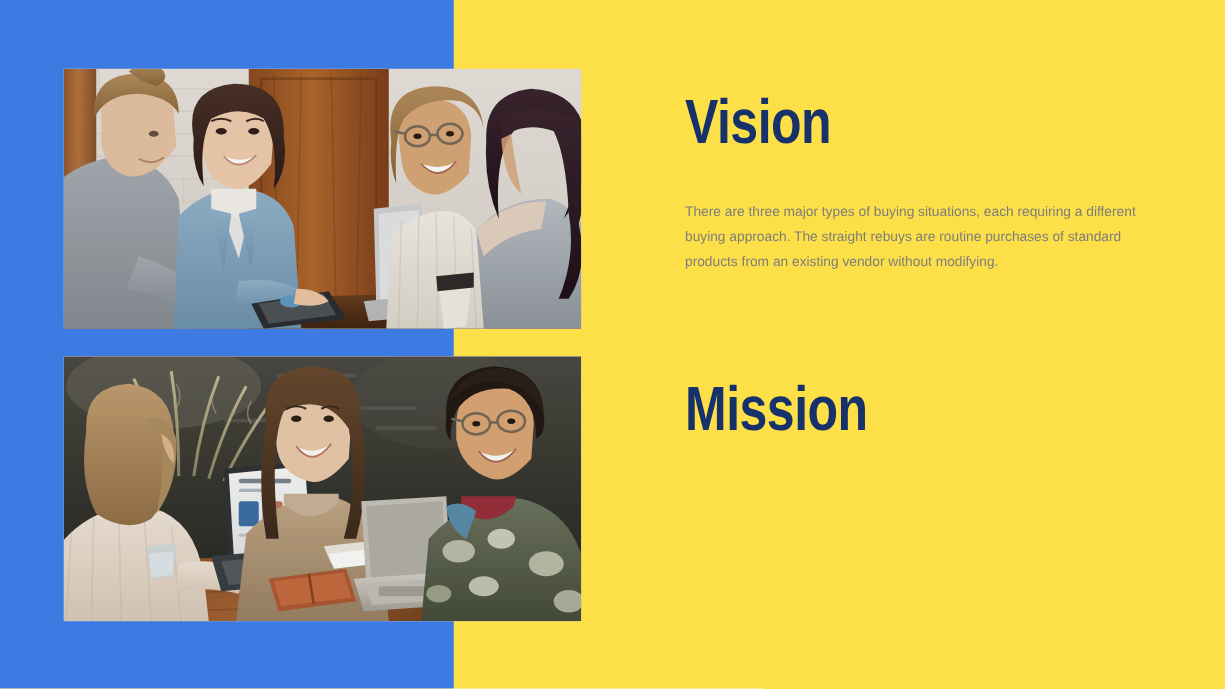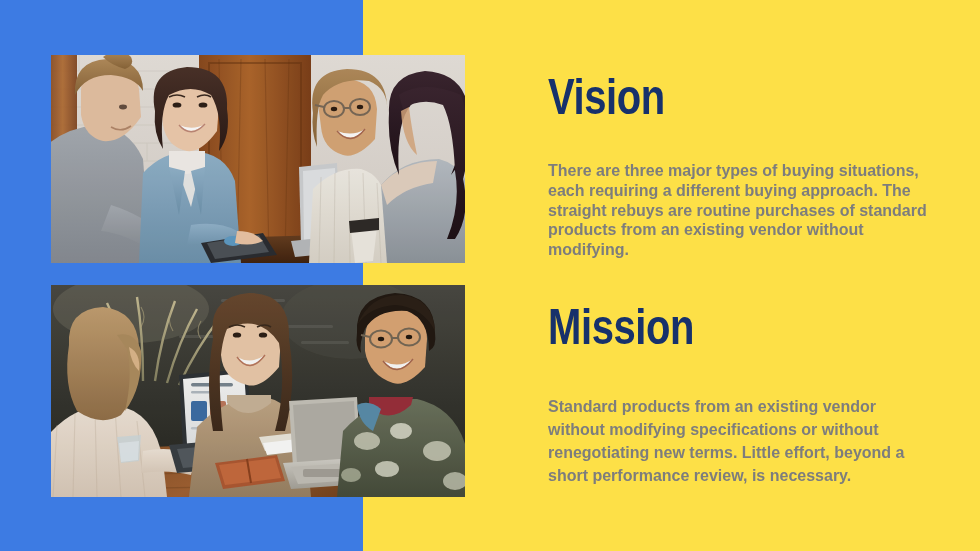--- a/index.html
+++ b/index.html
@@ -71,22 +71,22 @@
     white-space: nowrap;
   }
   .heading-vision  { top: 72px; }
   .heading-mission { top: 302px; }
 
   .body-text {
     position: absolute;
     left: 0;
     margin: 0;
     color: #7d7d7d;
-    font-size: 16px;
-    font-weight: 700;
+    font-size: 11px;
+    font-weight: 400;
   }
   .body-vision {
     top: 161px;
     width: 382px;
     line-height: 19.8px;
   }
   .body-mission {
     top: 395px;
     width: 382px;
     line-height: 23px;
@@ -408,17 +408,16 @@
   </div>
 
   <div class="text-col">
 
     <h1 class="section-heading heading-vision">Vision</h1>
 
     <p class="body-text body-vision">There are three major types of buying situations, each requiring a different buying approach. The straight rebuys are routine purchases of standard products from an existing vendor without modifying.</p>
 
     <h1 class="section-heading heading-mission">Mission</h1>
 
-    <p class="body-text body-mission">Standard products from an existing vendor without modifying specifications or without renegotiating new terms. Little effort, beyond a short performance review, is necessary.</p>
 
   </div>
 
 </div>
 
 </body></html>

